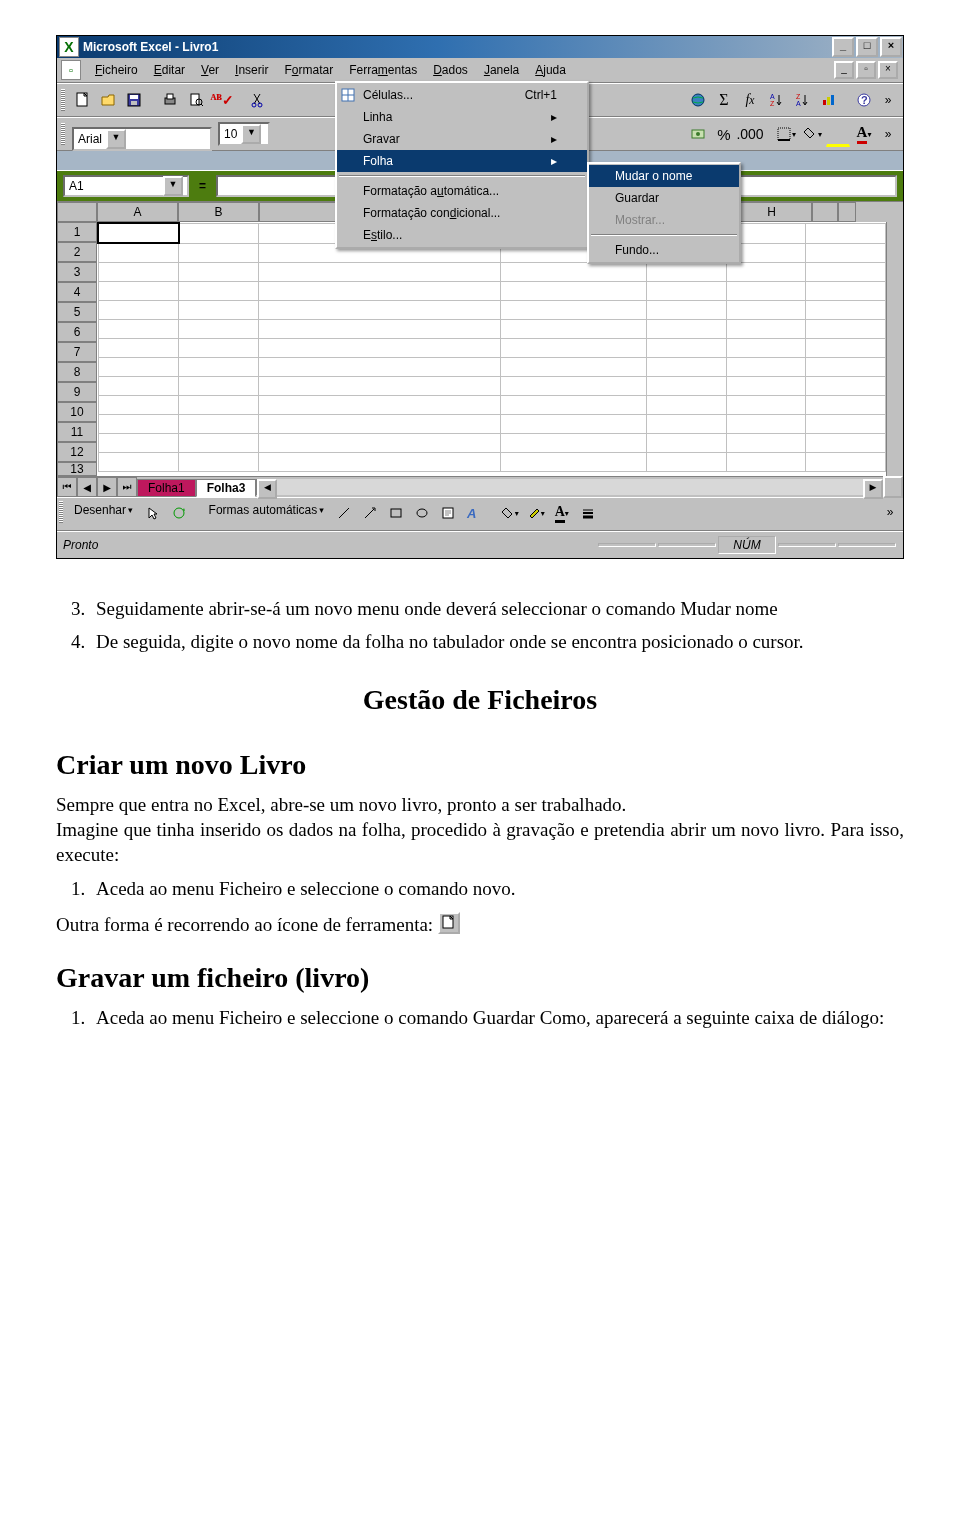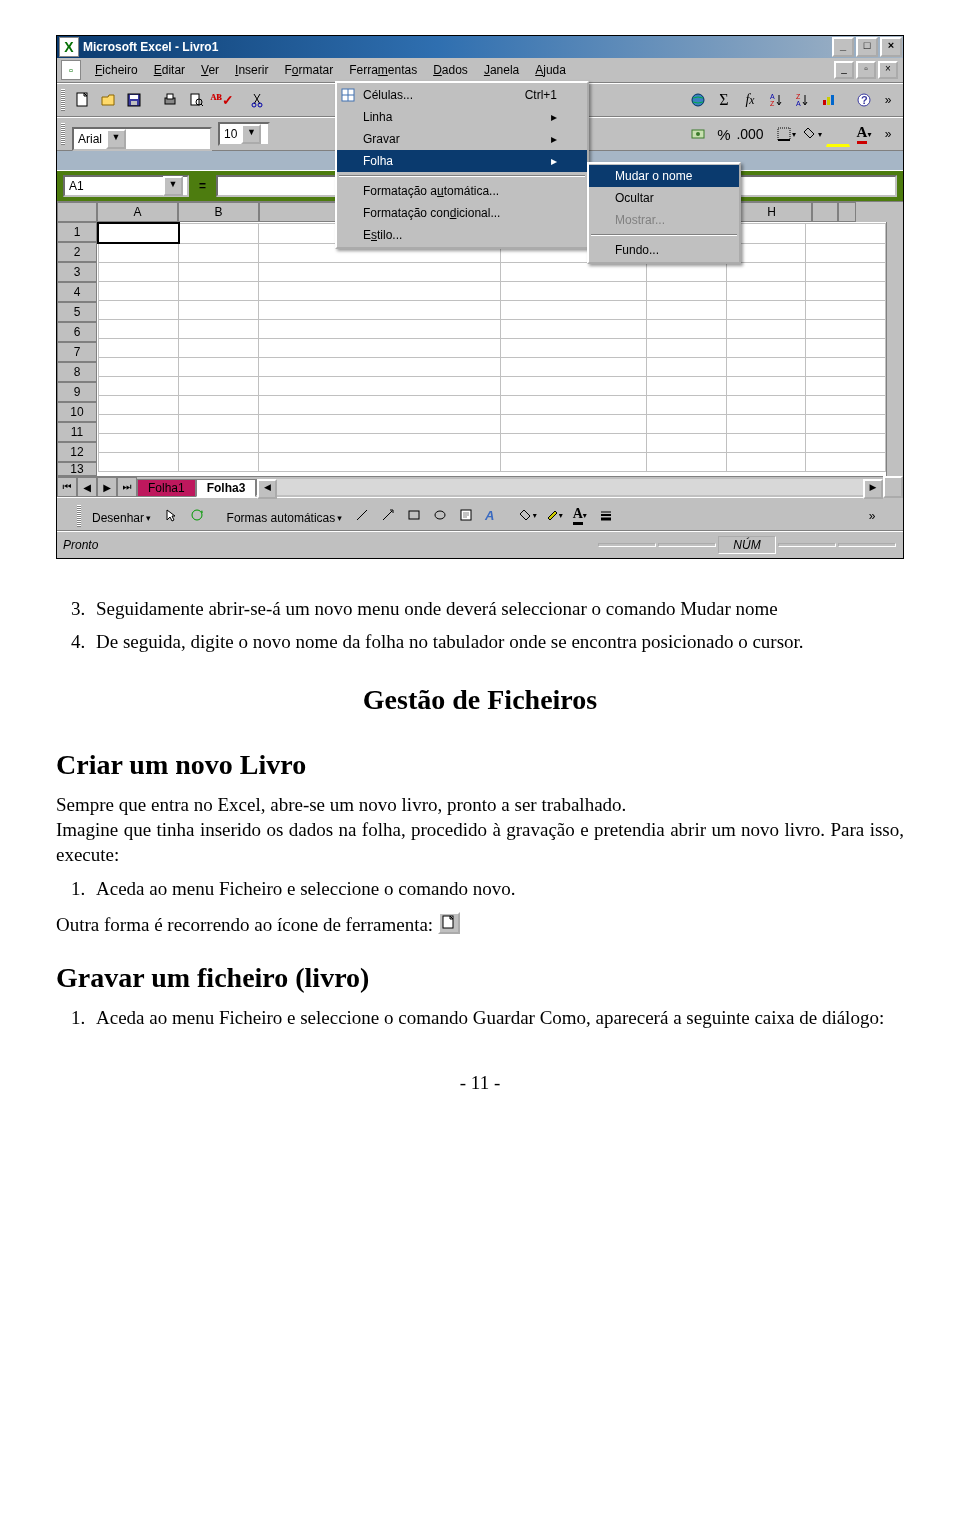--- a/index.html
+++ b/index.html
@@ -49,21 +49,21 @@
   .dropdown-menu .kb { margin-left:auto; padding-left:26px;}
   .dropdown-menu .arr { margin-left:auto; padding-left:26px;}
   .dropdown-menu .icon { width:18px; margin-left:-22px; margin-right:4px; text-align:center;}
   .sheet-tabs { background:#c0c0c0; display:flex; align-items:center; border-top:1px solid #808080; height:20px;}
   .navbtn { width:18px; height:18px; border:1px solid #808080; display:flex; align-items:center; justify-content:center; background:#c0c0c0; font-size:10px;}
   .tab { padding:1px 10px; border:1px solid #808080; background:#be185d; font-size:12px; position:relative; top:1px;}
   .tab.active { background:#fff; font-weight:bold; border-bottom:1px solid #fff;}
   .tabspace { flex:1; border-left:1px solid #808080; display:flex; align-items:center;}
   .hscroll { flex:1; height:16px; background:#d8d8d8; display:flex;}
   .hscroll .scrbtn { width:16px; height:16px; background:#c0c0c0; border:2px outset #fff; font-size:9px; text-align:center; line-height:12px;}
-  .drawbar { background:#c0c0c0; border-top:1px solid #fff; border-bottom:1px solid #808080; display:flex; align-items:flex-end; padding:3px 20px; height:26px;}
+  .drawbar { background:#c0c0c0; border-top:1px solid #fff; border-bottom:1px solid #808080; display:flex; align-items:flex-start; padding:3px 2px; height:26px;}
   .drawbar .dbtn { padding:2px 5px; margin:0 2px; display:flex; align-items:center;}
   .statusbar { background:#c0c0c0; border-top:1px solid #fff; display:flex; align-items:center; padding:2px 6px; height:22px; font-size:12px;font-style:italic;}
   .statusbar .cell { border:1px inset #fff; padding:1px 8px; margin:0 1px; min-width:40px; text-align:center;}
   .doctext { padding:30px 56px 0 56px; font-size:19px; line-height:1.3; }
   .doctext p { margin:10px 0;}
   .doctext h2.center { text-align:center; font-size:28px; font-weight:bold; margin:28px 0;}
   .doctext h3 { font-size:28px; font-weight:bold; margin:22px 0 10px 0;}
   .doctext ol { margin:8px 0; padding-left:34px;}
   .doctext ol li { padding-left:6px; margin:8px 0;}
   .justify { text-align:justify;}
@@ -185,21 +185,21 @@
         <div class="mitem">
               <span>E<u>s</u>tilo...</span>
             </div>
       </div>
 
       <div class="dropdown-menu" style="left:530px; top:78px; width:150px;">
         <div class="mitem hl">
               <span>Mudar o nome</span>
             </div>
         <div class="mitem">
-              <span>Ocultar</span>
+              <span>Guardar</span>
             </div>
         <div class="mitem disabled">
               <span>Mostrar...</span>
             </div>
         <div class="msep"></div>
         <div class="mitem">
               <span>Fundo...</span>
             </div>
       </div>
 
@@ -591,15 +591,14 @@
           </svg>
      </span>
    </p>
 
    <h3>Gravar um ficheiro (livro)</h3>
 
    <ol start="1">
      <li class="justify">Aceda ao menu Ficheiro e seleccione o comando Guardar Como, aparecerá a seguinte caixa de diálogo:</li>
    </ol>
 
-   <div class="pagenum">- 11 -</div>
  </div>
 </div>
 
 </body></html>

